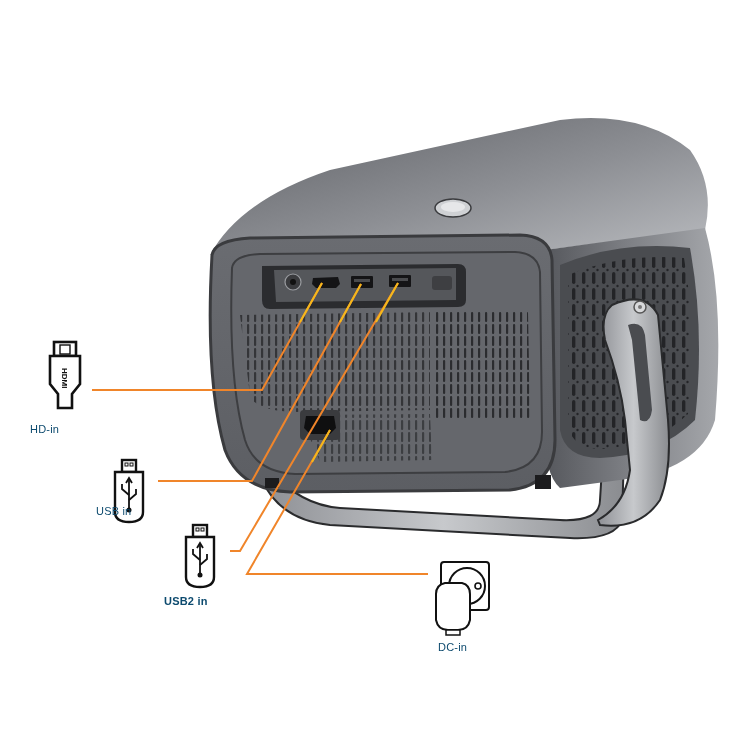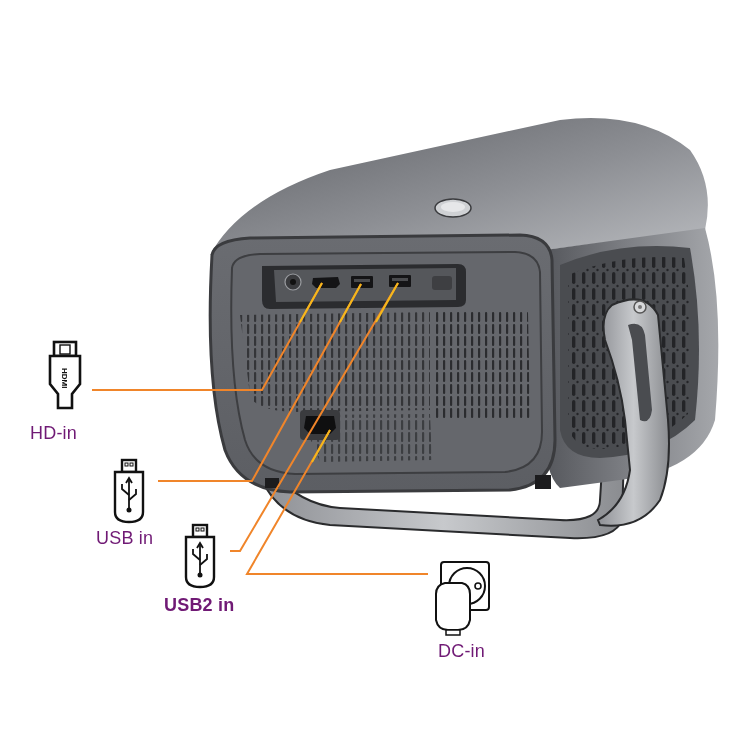--- a/index.html
+++ b/index.html
@@ -1,19 +1,19 @@
 <!DOCTYPE html>
 <html><head>
 <meta charset="utf-8">
 <style>
   html, body { margin:0; padding:0; background:#ffffff; }
   body { width:750px; height:750px; position:relative; overflow:hidden;
          font-family:"Liberation Sans", "DejaVu Sans", sans-serif; }
   .stage { position:absolute; left:0; top:0; width:750px; height:750px; }
-  .label { position:absolute; font-size:18px; color:#701a75; letter-spacing:0.2px; white-space:nowrap; }
+  .label { position:absolute; font-size:11px; color:#0c4a6e; letter-spacing:0.2px; white-space:nowrap; }
   svg { position:absolute; left:0; top:0; }
 </style>
 </head>
 <body>
 
 <div class="stage">
 
 <svg width="750" height="750" viewBox="0 0 750 750">
   <defs>
     <linearGradient id="topGrad" x1="0" y1="0" x2="1" y2="1">
@@ -141,17 +141,17 @@
   <g stroke="#111" stroke-width="2" fill="#fff">
     <rect x="441" y="562" width="48" height="48" rx="3"></rect>
     <circle cx="467" cy="586" r="18"></circle>
     <circle cx="478" cy="586" r="3" stroke-width="1.6"></circle>
     <path d="M436 594 Q436 585 445 583 L462 583 Q470 585 470 594 L470 620 Q468 630 458 630 L448 630 Q438 630 436 620 Z"></path>
     <rect x="446" y="630" width="14" height="5" stroke-width="1.5"></rect>
   </g>
 </svg>
 
 <div class="label" style="left:30px; top:423px;">HD-in</div>
-<div class="label" style="left:96px; top:528px;">USB in</div>
+<div class="label" style="left:96px; top:505px;">USB in</div>
 <div class="label" style="left:164px; top:595px;font-weight:bold;">USB2 in</div>
 <div class="label" style="left:438px; top:641px;">DC-in</div>
 
 </div>
 
 </body></html>

